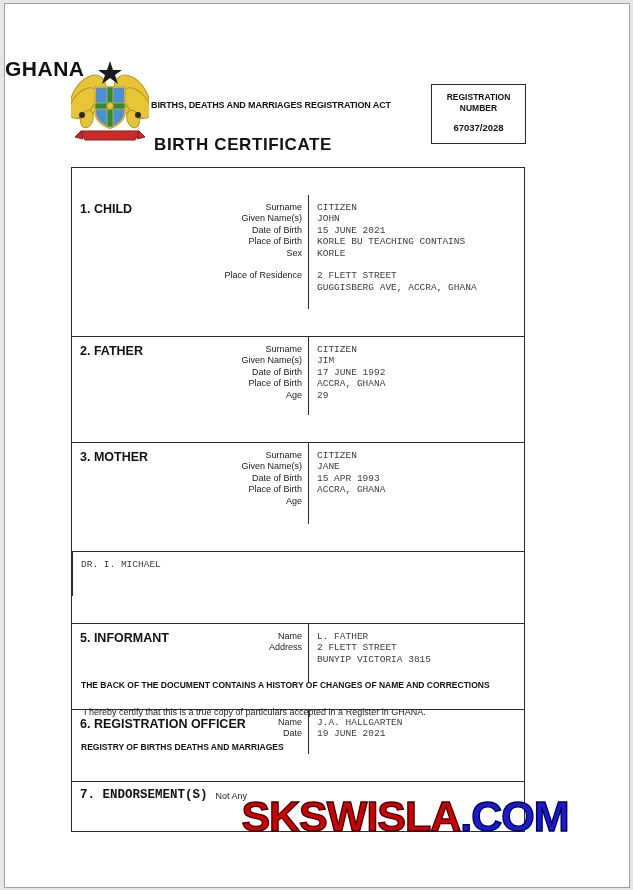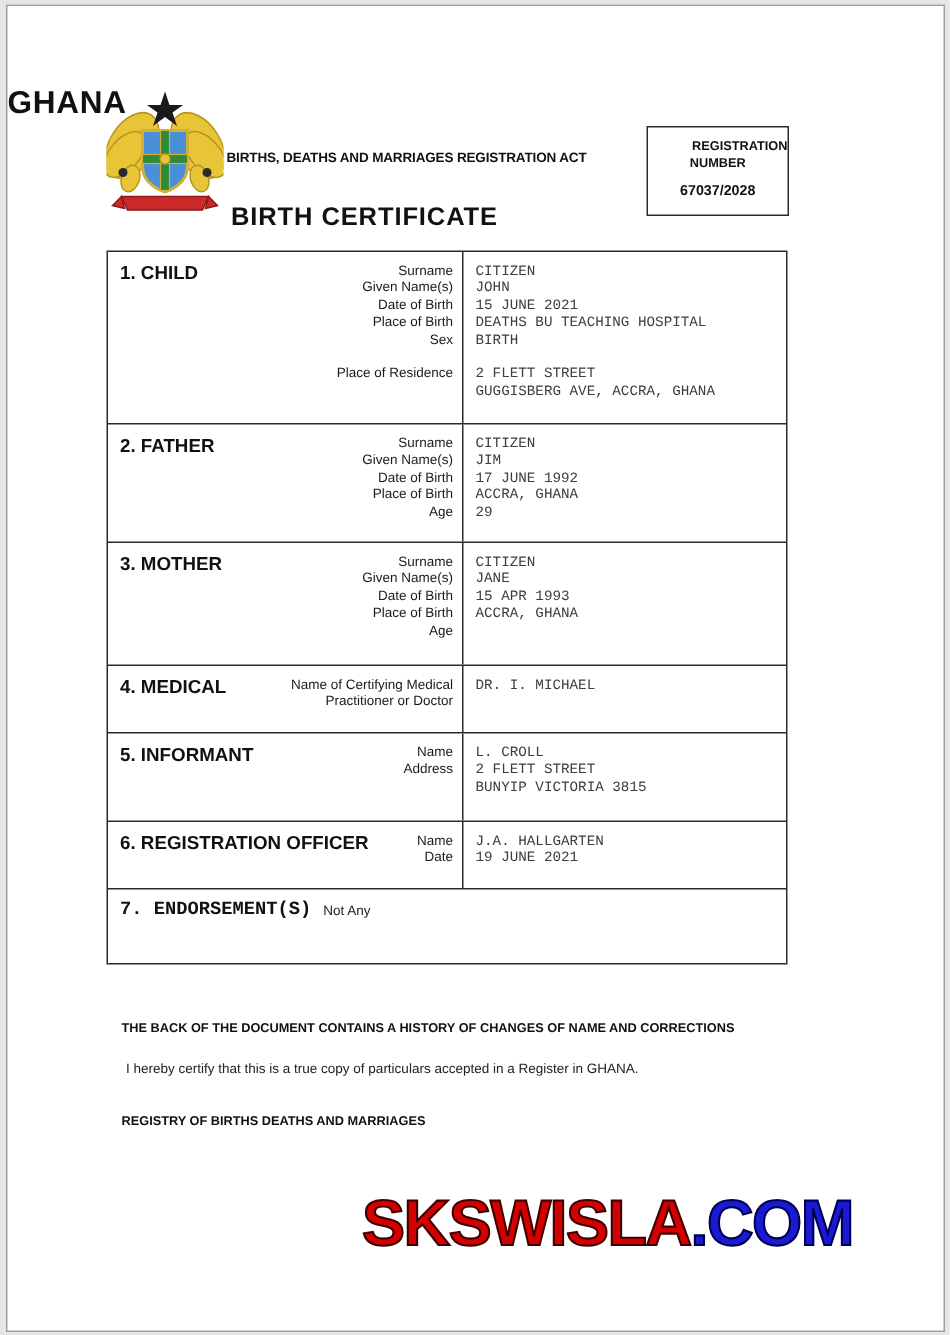--- a/index.html
+++ b/index.html
@@ -17,26 +17,26 @@
   .coa{position:absolute;left:66px;top:55px;width:78px;height:90px;}
   .country{position:absolute;left:0;top:53px;width:476px;text-align:left;
     font-size:21px;font-weight:bold;letter-spacing:.5px;color:#111;}
   .act{position:absolute;left:0;top:96px;width:476px;text-align:center;
     font-size:9px;font-weight:bold;letter-spacing:-.1px;color:#111;margin-left:28px;}
   .doctitle{position:absolute;left:0;top:131px;width:476px;text-align:center;
     font-size:17px;font-weight:bold;letter-spacing:.6px;color:#111;}
   .regbox{position:absolute;left:426px;top:80px;width:93px;height:58px;
     border:1.5px solid #2b2b2b;text-align:center;}
   .regbox .rb-line{font-size:8.5px;font-weight:bold;color:#111;line-height:10.5px;}
-  .regbox .rb-line:first-child{margin-top:7px;text-align:right;}
+  .regbox .rb-line:first-child{margin-top:7px;}
   .regbox .rb-num{font-size:9.5px;font-weight:bold;color:#111;margin-top:9px;}
   
   .cert-table{position:absolute;left:66px;top:163px;width:452px;
     border:1.6px solid #2b2b2b;background:#fff;}
-  .section{display:flex;box-sizing:border-box;position:relative;}
+  .section{display:flex;box-sizing:border-box;position:relative;margin-top:27px;}
   .section + .section{border-top:1.6px solid #2b2b2b;}
   .s1{height:114px}.s2{height:79px}.s3{height:82px}.s4{height:45px}
   .s5{height:59px}.s6{height:45px}.s7{height:50px}
   .cell-left{width:236px;position:relative;box-sizing:border-box;
     padding:7px 6px 0 0;}
   .sec-title{position:absolute;left:8px;top:7px;font-size:12.5px;
     font-weight:bold;color:#111;white-space:nowrap;}
   .labels{text-align:right;}
   .lbl{font-size:9px;color:#1a1a1a;line-height:11.4px;white-space:pre;}
   .cell-right{flex:1;border-left:1.6px solid #2b2b2b;box-sizing:border-box;
@@ -116,22 +116,22 @@
             <div class="lbl">Sex</div>
             <div class="lbl">&nbsp;</div>
             <div class="lbl">Place of Residence</div>
             <div class="lbl">&nbsp;</div>
           </div>
         </div>
         <div class="cell-right">
           <div class="val">CITIZEN</div>
           <div class="val">JOHN</div>
           <div class="val">15 JUNE 2021</div>
-          <div class="val">DEATHS BU TEACHING HOSPITAL</div>
-          <div class="val">BIRTH</div>
+          <div class="val">KORLE BU TEACHING CONTAINS</div>
+          <div class="val">KORLE</div>
           <div class="val">&nbsp;</div>
           <div class="val">2 FLETT STREET</div>
           <div class="val">GUGGISBERG AVE, ACCRA, GHANA</div>
         </div>
       </div>
       <div class="section s2">
         <div class="cell-left">
           <div class="sec-title">2. FATHER</div>
           <div class="labels">
             <div class="lbl">Surname</div>
@@ -161,43 +161,36 @@
           </div>
         </div>
         <div class="cell-right">
           <div class="val">CITIZEN</div>
           <div class="val">JANE</div>
           <div class="val">15 APR 1993</div>
           <div class="val">ACCRA, GHANA</div>
         </div>
       </div>
       <div class="section s4">
-        <div class="cell-left">
-          <div class="sec-title">4. MEDICAL</div>
-          <div class="labels">
-            <div class="lbl">Name of Certifying Medical</div>
-            <div class="lbl">Practitioner or Doctor</div>
-          </div>
-        </div>
         <div class="cell-right">
           <div class="val">DR. I. MICHAEL</div>
           <div class="val">&nbsp;</div>
         </div>
       </div>
       <div class="section s5">
         <div class="cell-left">
           <div class="sec-title">5. INFORMANT</div>
           <div class="labels">
             <div class="lbl">Name</div>
             <div class="lbl">Address</div>
             <div class="lbl">&nbsp;</div>
           </div>
         </div>
         <div class="cell-right">
-          <div class="val">L. CROLL</div>
+          <div class="val">L. FATHER</div>
           <div class="val">2 FLETT STREET</div>
           <div class="val">BUNYIP VICTORIA 3815</div>
         </div>
       </div>
       <div class="section s6">
         <div class="cell-left">
           <div class="sec-title">6. REGISTRATION OFFICER</div>
           <div class="labels">
             <div class="lbl">Name</div>
             <div class="lbl">Date</div>

